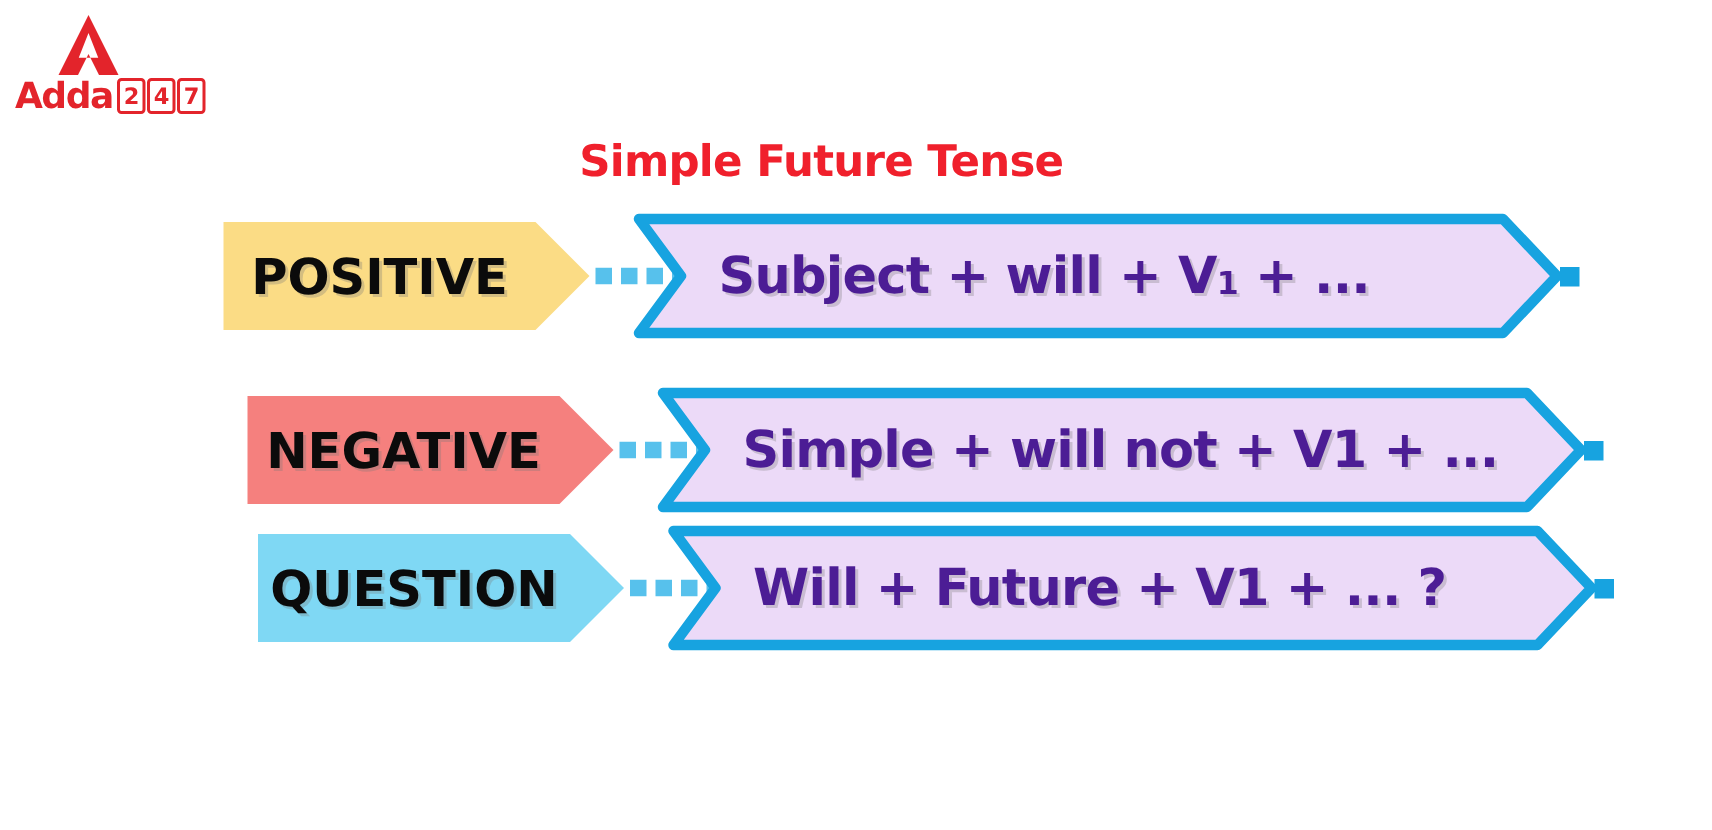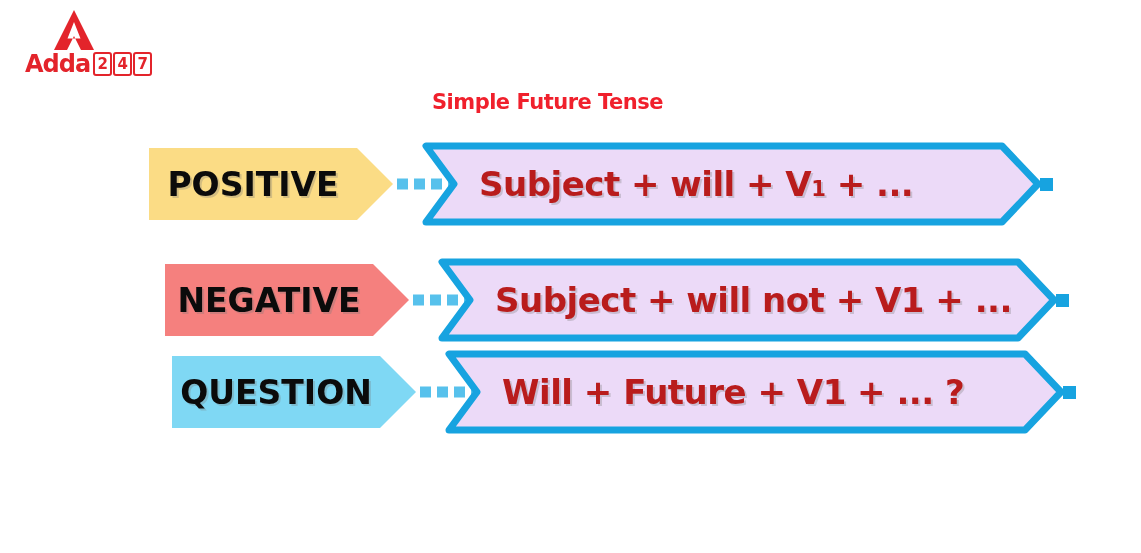--- a/index.html
+++ b/index.html
@@ -3,54 +3,54 @@
 <meta charset="utf-8">
 <style>
   html,body{margin:0;padding:0;}
   body{
     width:1141px;height:553px;background:#ffffff;position:relative;overflow:hidden;
     font-family:"DejaVu Sans","Liberation Sans",sans-serif;
   }
   .page{position:absolute;inset:0;}
 
   
-  .logo{position:absolute;top:8px;left:10px;width:110px;margin-left:15px;}
+  .logo{position:absolute;top:8px;left:10px;width:110px;}
   .logo-icon{display:block;margin-left:26px;}
   .logo-text{display:flex;align-items:center;margin-top:-2px;}
   .logo-brand{font-size:24px;font-weight:bold;color:#e3242b;letter-spacing:-1px;}
   .logo-digits{display:flex;gap:1px;margin-left:3px;}
   .logo-digit{
     display:inline-flex;align-items:center;justify-content:center;
     width:15px;height:20px;border:2px solid #e3242b;border-radius:3px;
     font-size:15px;font-weight:bold;color:#e3242b;background:#fff;
   }
 
   
   .title{
     position:absolute;top:90px;left:0;width:1095px;text-align:center;
-    font-size:21px;font-weight:bold;color:#f0202c;letter-spacing:-0.5px;
+    font-size:29px;font-weight:bold;color:#f0202c;letter-spacing:-0.5px;
   }
 
   
   .row{position:absolute;left:0;width:1141px;height:100px;}
   .row svg{position:absolute;inset:0;}
   .row-1{top:134px;padding-left:11px;}
   .row-2{top:250px;margin-left:16px;}
   .row-3{top:342px;margin-left:23px;}
 
   .banner-label{
     position:absolute;left:149px;top:0;width:208px;height:100px;
     display:flex;align-items:center;justify-content:center;
     font-size:33px;font-weight:bold;color:#0b0b0b;letter-spacing:0px;
     text-shadow:2px 2px 0 rgba(120,120,120,0.30);
   }
   .formula{
     position:absolute;left:479px;top:0;height:100px;width:560px;
     display:flex;align-items:center;justify-content:flex-start;
-    font-size:34px;font-weight:bold;color:#b91c1c;letter-spacing:-0.5px;
+    font-size:34px;font-weight:bold;color:#4c1d95;letter-spacing:-0.5px;
     white-space:pre;text-shadow:2px 2px 0 rgba(120,120,120,0.30);
   }
   .formula sub{font-size:0.62em;line-height:0;position:relative;top:0.22em;}
 </style>
 </head>
 <body>
 
 <div class="page">
 
   <div class="logo">
@@ -89,21 +89,21 @@
     <svg viewBox="0 0 1141 100" width="1141" height="100">
       <polygon points="149,14 357,14 393,50 357,86 149,86" fill="#f5807e"></polygon>
       <line x1="397" y1="50" x2="459" y2="50" stroke-width="11" stroke-dasharray="11 6" stroke="#57c1ec"></line>
       <path d="M 426,12 L 1002,12 L 1038,50 L 1002,88 L 426,88 L 454,50 Z" stroke-width="7" stroke-linejoin="round" fill="#ecdaf8" stroke="#17a3e0"></path>
       <rect x="1040" y="44" width="13" height="13" fill="#17a3e0"></rect>
     </svg>
     <div class="banner-label">
       <span>NEGATIVE</span>
     </div>
     <div class="formula">
-      <span>Subject + will not + V1 + ...</span><sub></sub><span></span>
+      <span>Simple + will not + V1 + ...</span><sub></sub><span></span>
     </div>
   </div>
 
   <div class="row row-3">
     <svg viewBox="0 0 1141 100" width="1141" height="100">
       <polygon points="149,14 357,14 393,50 357,86 149,86" fill="#7fd8f4"></polygon>
       <line x1="397" y1="50" x2="459" y2="50" stroke-width="11" stroke-dasharray="11 6" stroke="#57c1ec"></line>
       <path d="M 426,12 L 1002,12 L 1038,50 L 1002,88 L 426,88 L 454,50 Z" stroke-width="7" stroke-linejoin="round" fill="#ecdaf8" stroke="#17a3e0"></path>
       <rect x="1040" y="44" width="13" height="13" fill="#17a3e0"></rect>
     </svg>

